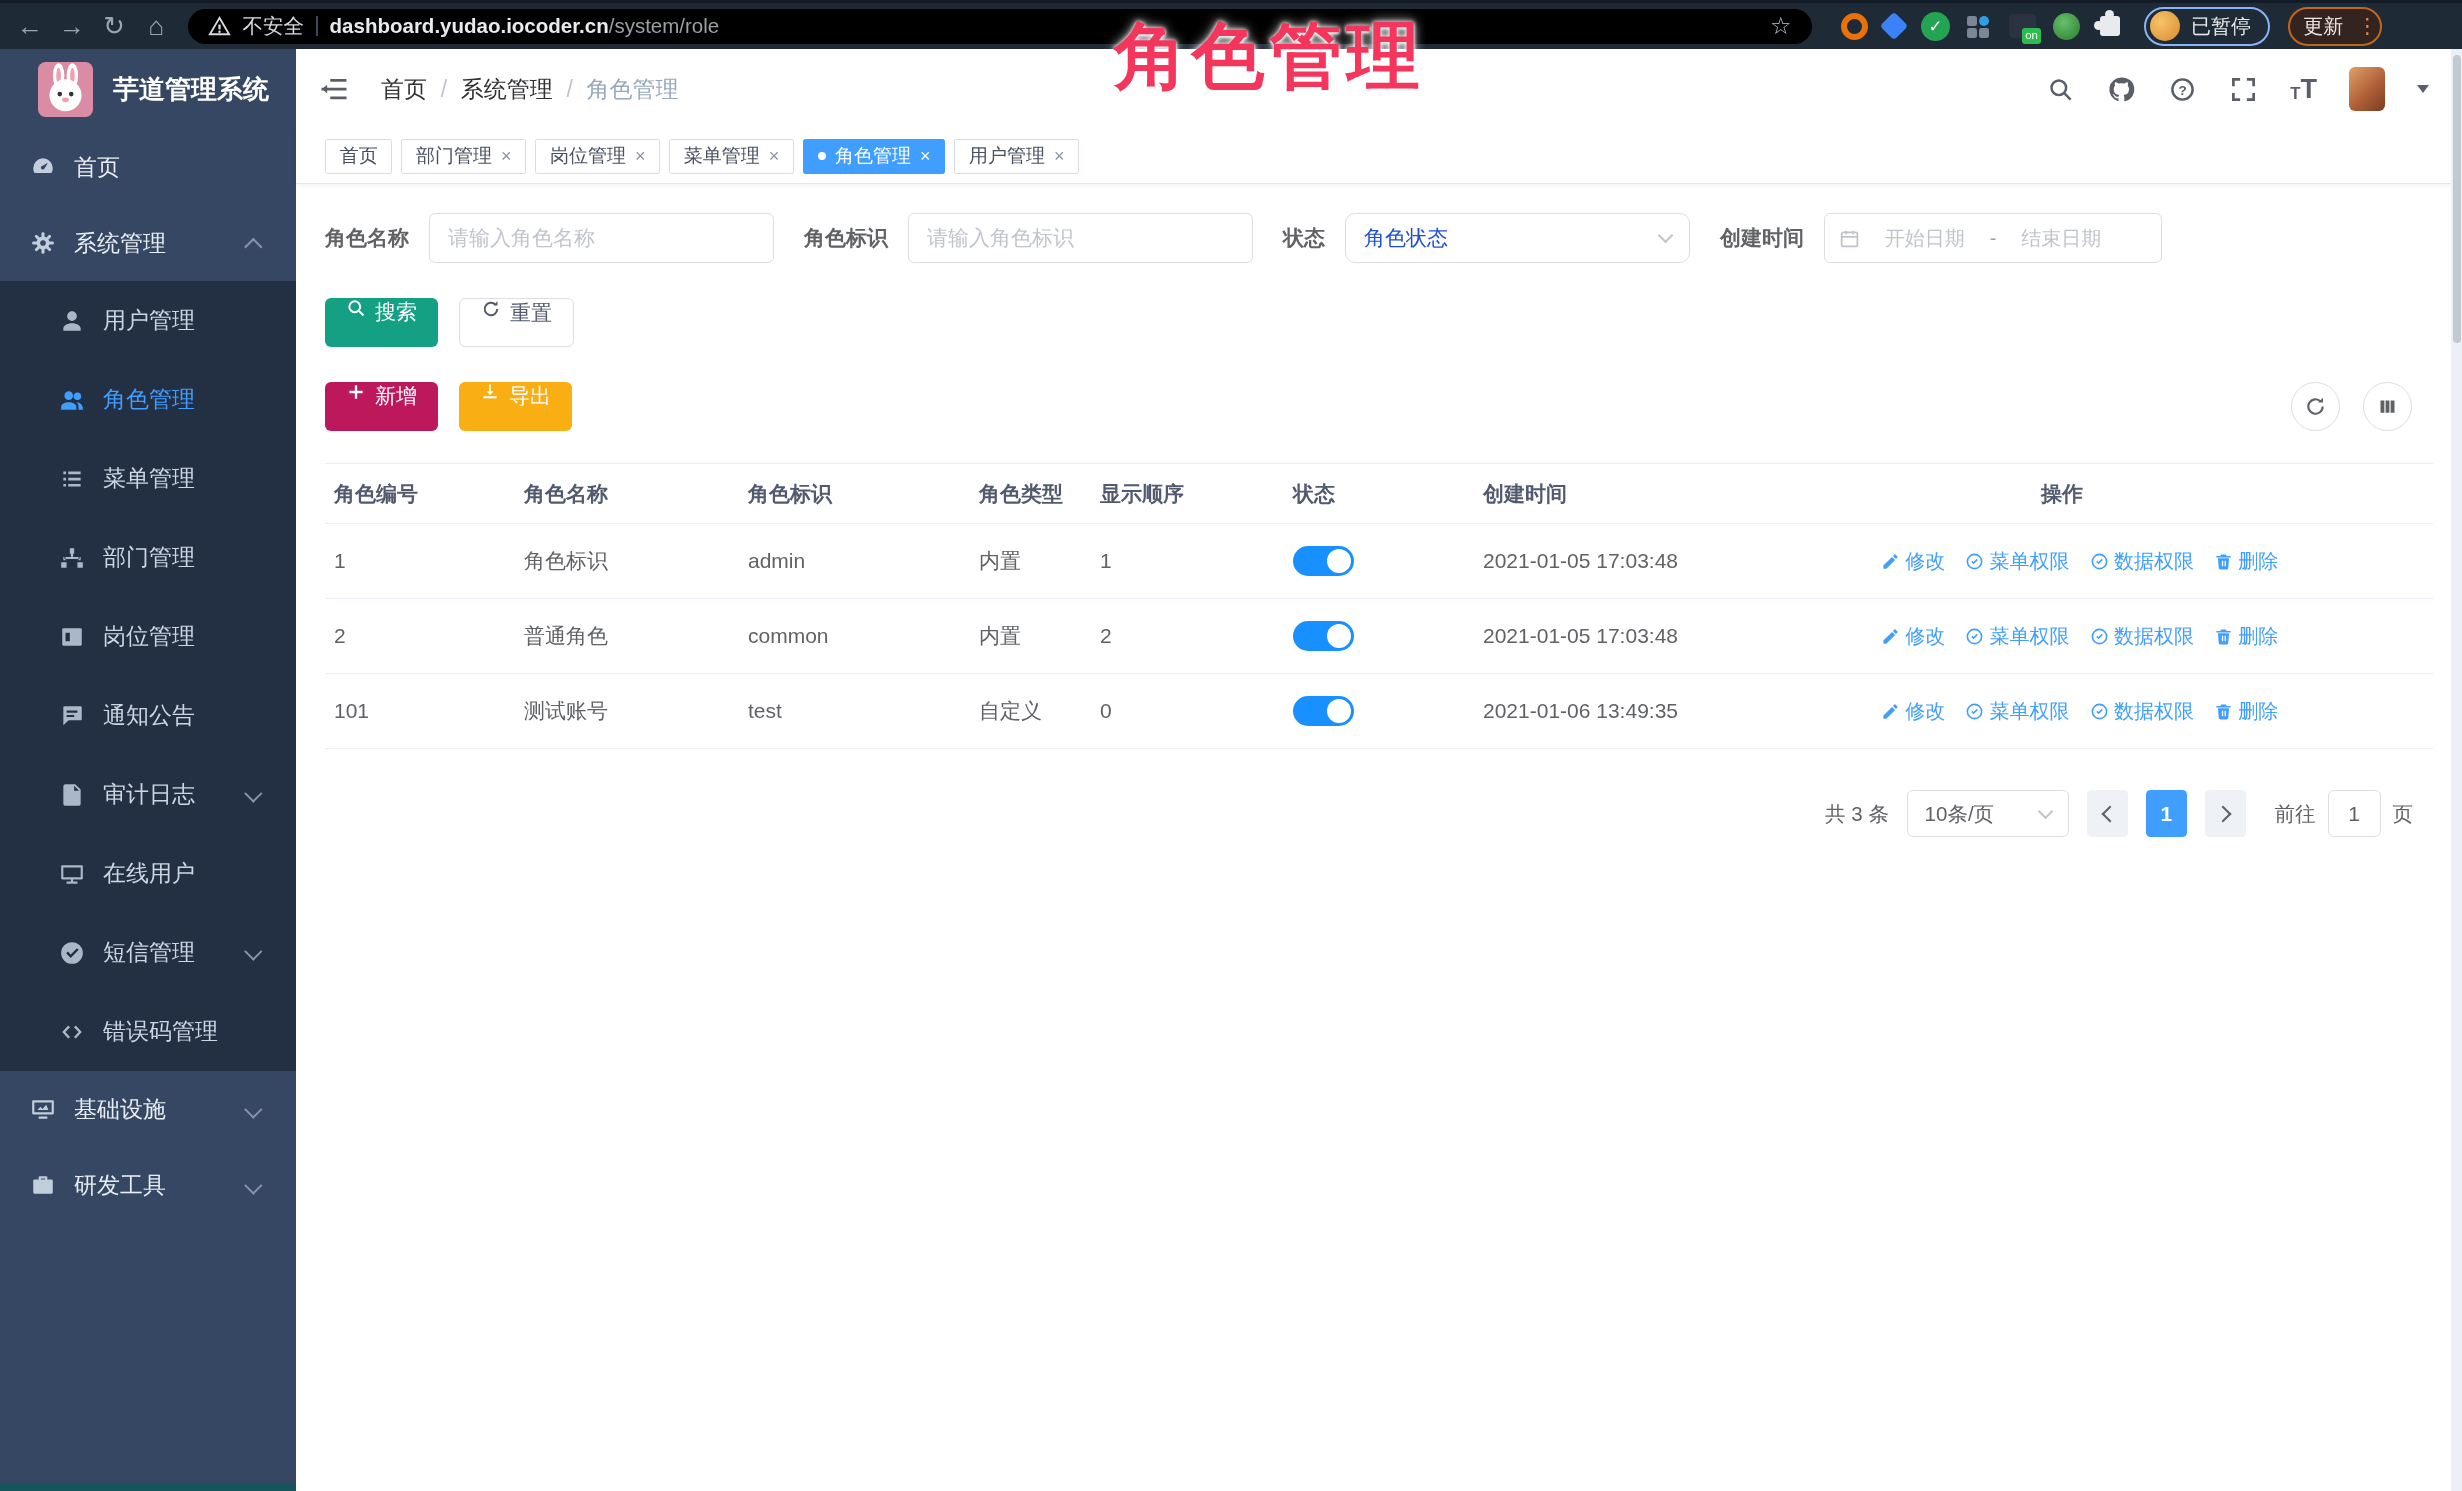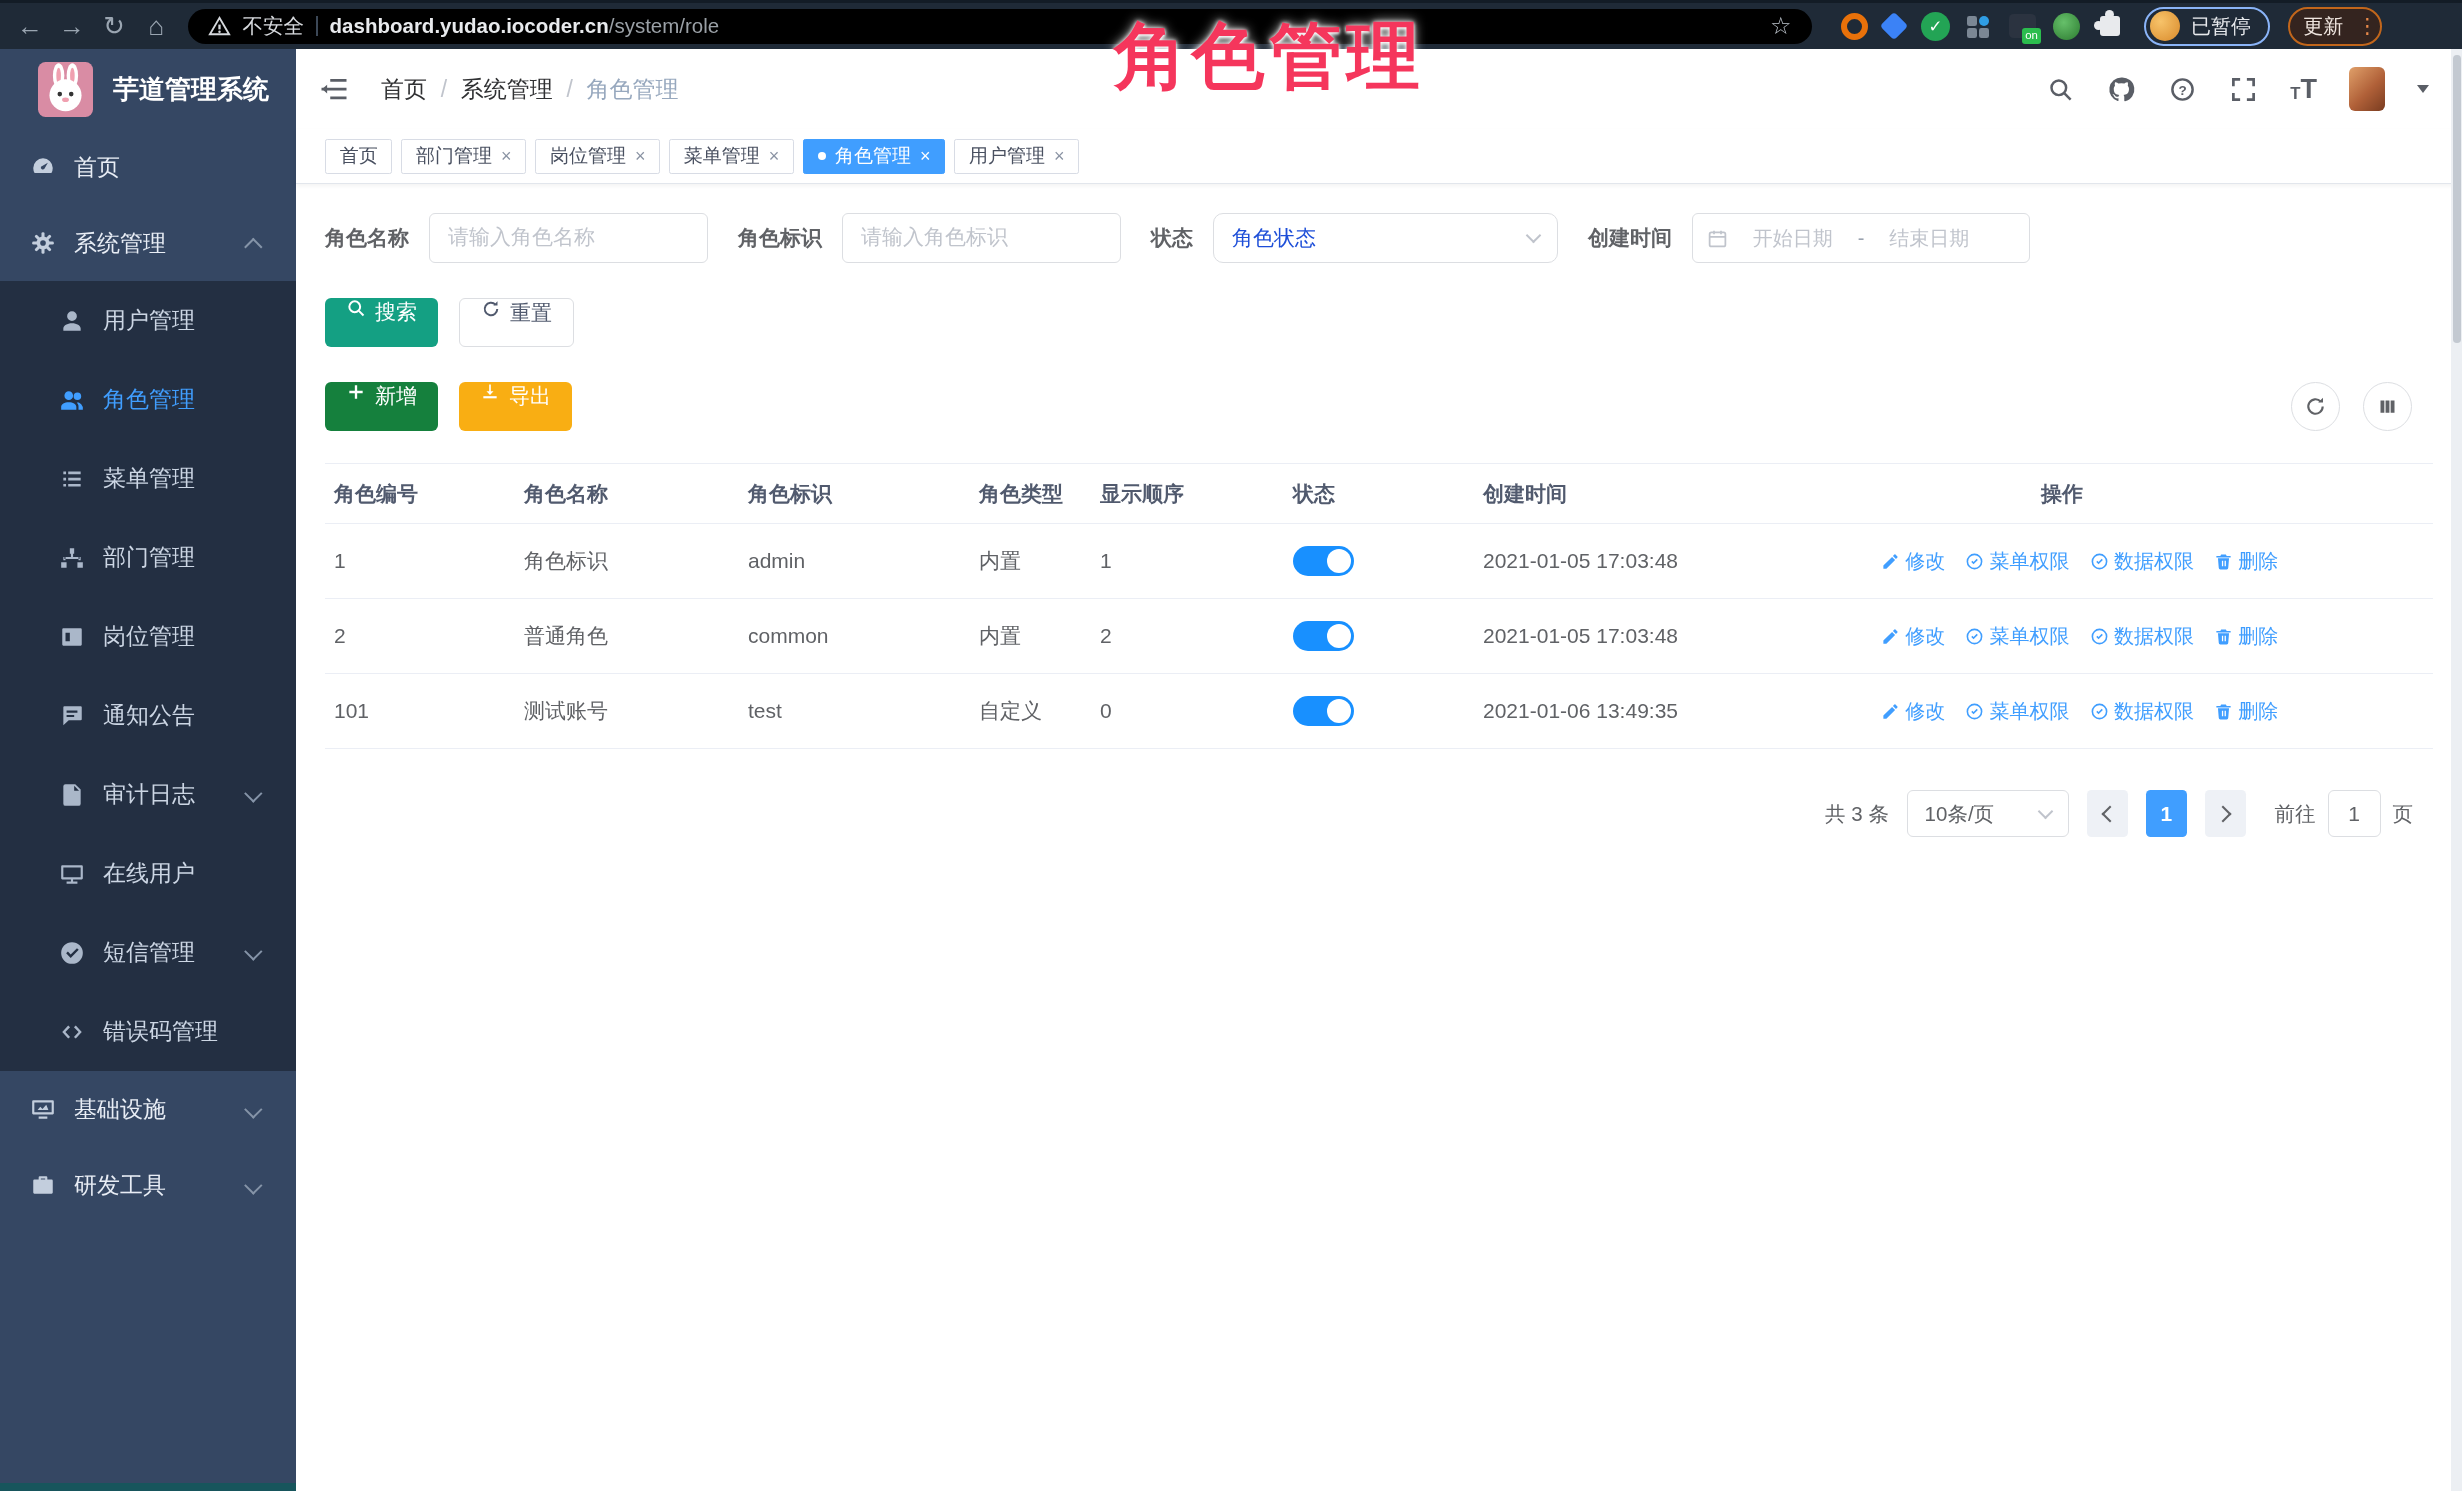--- a/index.html
+++ b/index.html
@@ -84,36 +84,36 @@
   .tag .dot{width:8.3px;height:8.3px;border-radius:50%;background:#fff;}
 
   
   .content{position:absolute;left:296px;top:184px;width:2166px;bottom:0;background:#fff;padding:29px 29px 0 29px;box-sizing:border-box;z-index:2;}
   .filter-row{display:flex;align-items:center;height:50px;}
   .f-label{font-size:21px;font-weight:700;color:#606266;margin-right:20px;white-space:nowrap;}
   .f-gap{width:30px;flex:0 0 auto;}
   input{outline:none;}
   .f-input{height:50px;border:1.5px solid #dcdee2;border-radius:6px;padding:0 18px;font-size:21px;color:#606266;box-sizing:border-box;font-family:inherit;}
   .f-input::placeholder{color:#c0c4cc;}
-  .w455{width:279px;font-family:Liberation Mono, monospace;}
+  .w455{width:345px;}
   .f-select{width:345px;height:50px;border:1.5px solid #dcdee2;border-radius:10px;display:flex;align-items:center;padding:0 18px;box-sizing:border-box;color:#1d4ed8;font-size:21px;}
   .f-select .ph{flex:1;}
   .sel-chev{width:9px;height:9px;border-right:2.3px solid #c0c4cc;border-bottom:2.3px solid #c0c4cc;transform:rotate(45deg);margin-top:-4.6px;}
   .f-date{width:338px;height:50px;border:1.5px solid #dcdee2;border-radius:6px;display:flex;align-items:center;padding:0 13.7px;box-sizing:border-box;gap:6px;color:#c0c4cc;}
   .f-date svg{flex:0 0 auto;}
   .d-in{border:none;width:114px;text-align:center;font-size:20px;color:#606266;font-family:inherit;background:transparent;}
   .d-in::placeholder{color:#c0c4cc;}
   .d-sep{color:#9aa2af;font-size:20px;}
 
   .btn-row{margin-top:35px;display:flex;gap:21px;position:relative;}
   .btn{height:49px;border-radius:6px;display:inline-flex;align-items:flex-start;gap:9px;padding:0 21px;font-size:21px;border:none;cursor:default;font-family:inherit;}
   .btn svg{flex:0 0 auto;}
   .btn.search{background:#14a083;color:#fff;}
   .btn.reset{background:#fff;border:1.5px solid #dcdee2;color:#515a6e;}
-  .btn.add{background:#15803d;color:#fff;}
+  .btn.add{background:#be185d;color:#fff;}
   .btn.export{background:#f9ae13;color:#fff;}
   .round-tools{position:absolute;right:21px;top:0;display:flex;gap:23px;}
   .round{width:49px;height:49px;border:1.5px solid #dcdee2;border-radius:50%;display:flex;align-items:center;justify-content:center;color:#606266;box-sizing:border-box;background:#fff;}
 
   
   .table{margin-top:32px;border-top:1.5px solid #ebeef5;}
   .trow{display:grid;grid-template-columns:190px 224px 231px 121px 193px 190px 398px 1fr;align-items:center;border-bottom:1.5px solid #ebeef5;}
   .thead{height:59px;}
   .thead .cell{font-weight:700;color:#515a6e;font-size:21px;}
   .tbody-row{height:74px;}

